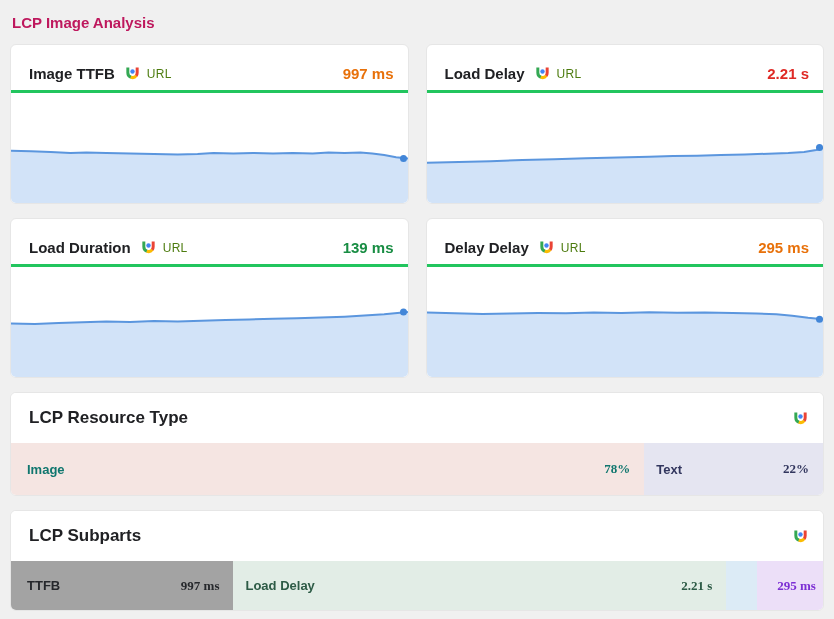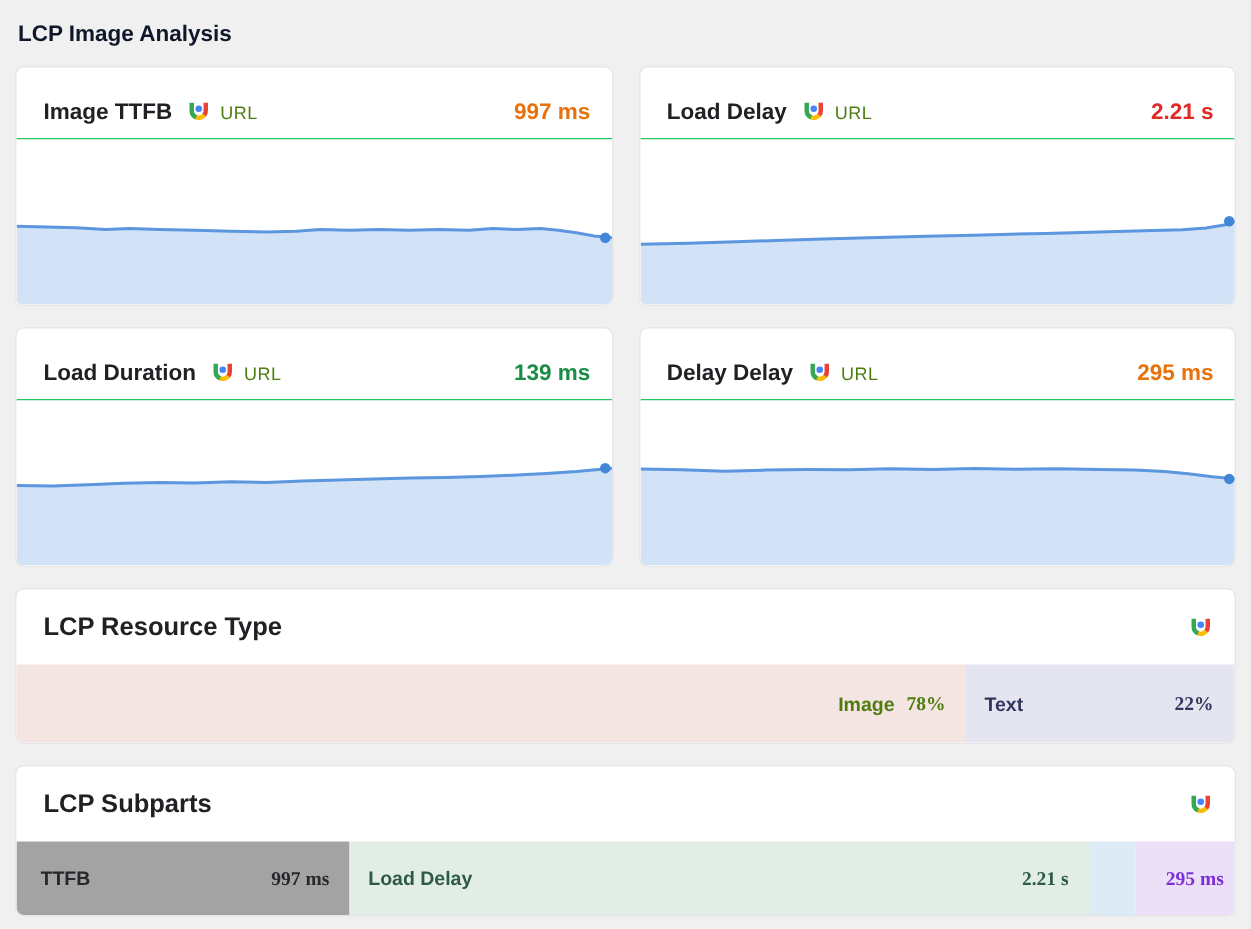--- a/index.html
+++ b/index.html
@@ -4,41 +4,41 @@
 <style>
   * { box-sizing: border-box; margin: 0; padding: 0; }
   html, body { width: 834px; height: 619px; }
   body {
     background: #f0f0f0;
     font-family: "Liberation Sans", sans-serif;
     overflow: hidden;
   }
   .page { padding: 10px 10px 0 10px; width: 834px; }
   .page-title {
-    font-size: 15px; font-weight: 700; color: #0f172a;
+    font-size: 15px; font-weight: 700; color: #be185d;
     margin: 4px 0 13px 2px;
   }
   .metric-grid {
     display: grid;
     grid-template-columns: 1fr 1fr;
     gap: 14px 17px;
     margin-bottom: 14px;
   }
   .card {
     background: #ffffff;
     border: 1px solid #e6e6e6;
     border-radius: 6px;
     overflow: hidden;
   }
   .metric-card { height: 160px; display: flex; flex-direction: column; }
   .metric-header {
     height: 48px; flex: 0 0 48px;
     display: flex; align-items: center;
     padding: 12px 14px 0 18px;
-    border-bottom: 1px solid #22c55e;
+    border-bottom: 3px solid #22c55e;
   }
   .metric-title { font-size: 15px; font-weight: 700; color: #202124; white-space: nowrap; }
   .source-group { display: flex; align-items: center; margin-left: 9px; }
   .crux-icon { width: 17px; height: 17px; display: inline-flex; }
   .crux-icon svg { width: 17px; height: 17px; }
   .source-label { font-size: 12px; font-weight: 500; color: #4d7c0f; margin-left: 6px; letter-spacing: 0.3px; }
   .metric-value { margin-left: auto; font-size: 15px; font-weight: 700; white-space: nowrap; }
   .sparkline { flex: 1 1 auto; position: relative; background: #ffffff; }
   .sparkline svg { position: absolute; left: 0; top: 0; }
 
@@ -180,21 +180,21 @@
       <span class="crux-icon">
         <svg viewBox="0 0 24 24">
             <path d="M5.4 3.5 L5.4 11 A6.6 6.6 0 0 0 9.9 17.25" stroke="#34a853" stroke-width="4.2" fill="none"></path>
             <path d="M9.55 17.2 A6.6 6.6 0 0 0 17.35 14.95" stroke="#fbbc04" stroke-width="4.2" fill="none"></path>
             <path d="M17.2 15.2 A6.6 6.6 0 0 0 18.6 11 L18.6 3.5" stroke="#ea4335" stroke-width="4.2" fill="none"></path>
             <circle cx="12" cy="9.2" r="3.1" fill="#4285f4"></circle>
           </svg>
       </span>
     </div>
     <div class="bar-row resource">
-      <div class="bar-seg" style="width: 78%; background: rgb(245, 229, 226); color: #4d7c0f; justify-content: flex-end;">
+      <div class="bar-seg" style="width: 78%; background: rgb(245, 229, 226); color: #0f766e;">
         <span class="seg-label">Image</span>
         <span class="seg-value">78%</span>
       </div>
       <div class="bar-seg no-pad-left" style="width: 22%; background: rgb(229, 229, 241); color: rgb(50, 54, 94);">
         <span class="seg-label">Text</span>
         <span class="seg-value">22%</span>
       </div>
     </div>
   </div>
 

